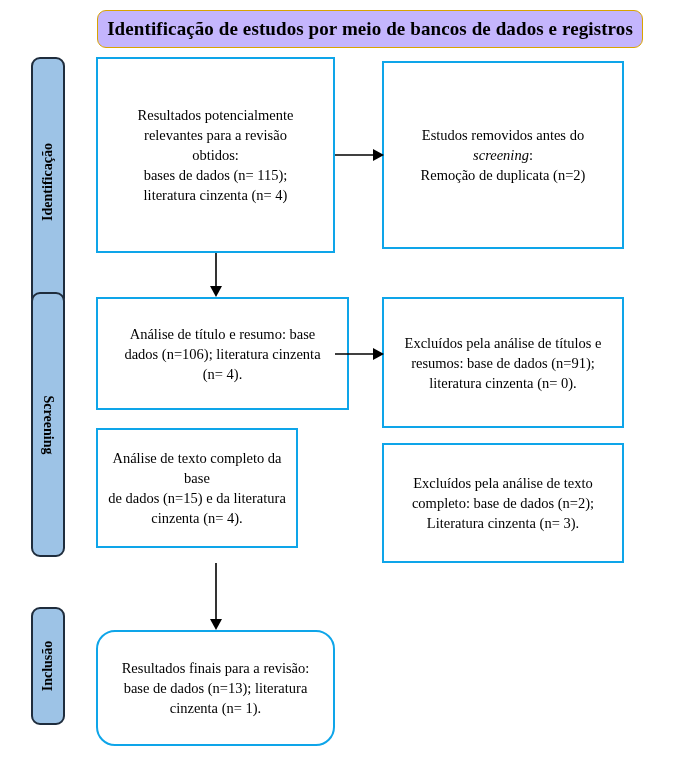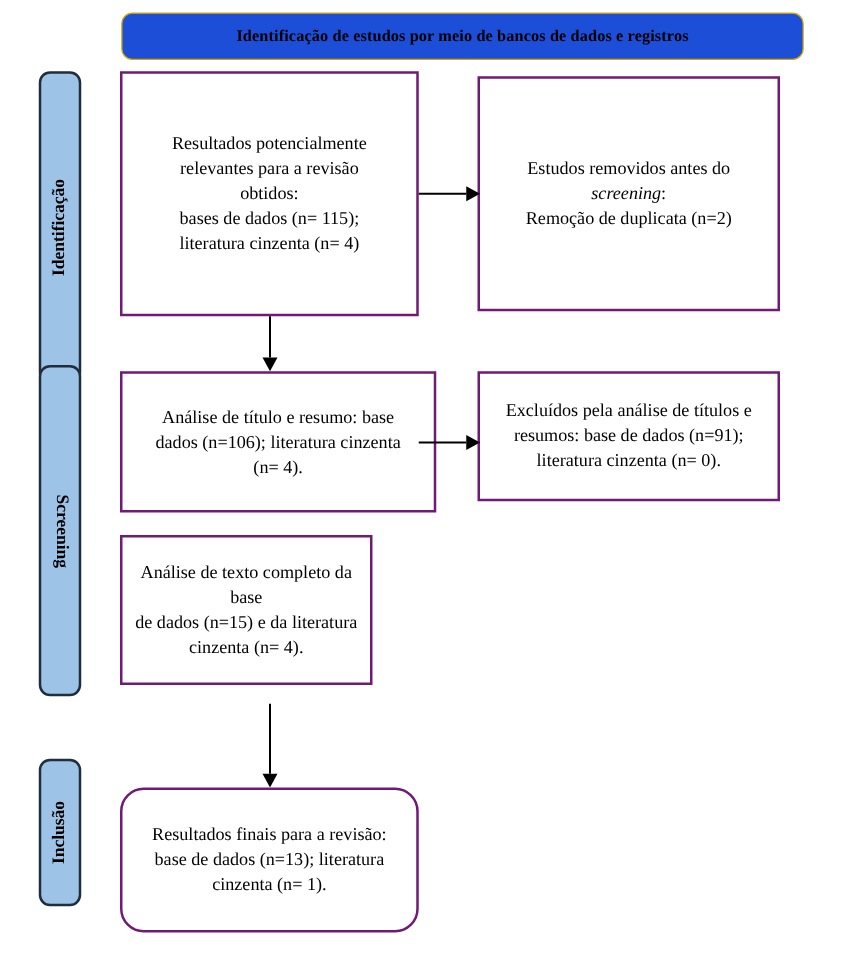--- a/index.html
+++ b/index.html
@@ -16,29 +16,29 @@
     width: 679px;
     height: 777px;
     background: #ffffff;
     overflow: hidden;
   }
 
   
   .banner {
     position: absolute;
     box-sizing: border-box;
-    background: #1d4ed8;
+    background: #c4b5fd;
     border: 1px solid #d9a400;
     border-radius: 9px;
     display: flex;
     align-items: center;
     justify-content: center;
     text-align: center;
     font-weight: bold;
-    font-size: 13px;
+    font-size: 19px;
     letter-spacing: 0.1px;
     color: #000;
   }
 
   
   .stage-bar {
     position: absolute;
     box-sizing: border-box;
     background: #9dc3e6;
     border: 2px solid #1f2d3d;
@@ -60,21 +60,21 @@
   }
   .stage-bar.rot-down .stage-label {
     transform: rotate(90deg);
   }
 
   
   .flow-box {
     position: absolute;
     box-sizing: border-box;
     background: #ffffff;
-    border: 2px solid #701a75;
+    border: 2px solid #0ea5e9;
     display: flex;
     align-items: center;
     justify-content: center;
     padding: 24px 10px;
   }
   .flow-box .box-text {
     text-align: center;
     font-size: 14.5px;
     line-height: 1.38;
     white-space: pre-line;
@@ -139,39 +139,44 @@
       <polygon points="4,33 16,33 10,44" fill="#000"></polygon>
     </svg>
   </div>
 
   <div class="flow-box" style="left:96px; top:297px; width:253px; height:113px;">
     <span class="box-text">Análise de título e resumo: base
 dados (n=106); literatura cinzenta
 (n= 4).</span>
   </div>
 
-  <div class="flow-box" style="left:382px; top:297px; width:242px; height:104px;">
+  <div class="flow-box" style="left:382px; top:297px; width:242px; height:131px;">
     <span class="box-text">Excluídos pela análise de títulos e
 resumos: base de dados (n=91);
 literatura cinzenta (n= 0).</span>
   </div>
 
   <div class="connector" style="left:335px; top:344px; width:50px; height:20px;">
     <svg width="50" height="20" viewBox="0 0 50 20">
       <line x1="0" y1="10" x2="38" y2="10" stroke="#000" stroke-width="1.6"></line>
       <polygon points="38,4 49,10 38,16" fill="#000"></polygon>
     </svg>
   </div>
 
   <div class="flow-box" style="left:96px; top:428px; width:202px; height:120px;align-items:center;">
     <span class="box-text">Análise de texto completo da base
 de dados (n=15) e da literatura
 cinzenta (n= 4).</span>
   </div>
 
+  <div class="flow-box" style="left:382px; top:443px; width:242px; height:120px;">
+    <span class="box-text">Excluídos pela análise de texto
+completo: base de dados (n=2);
+Literatura cinzenta (n= 3).</span>
+  </div>
 
   <div class="connector" style="left:206px; top:563px; width:20px; height:68px;">
     <svg width="20" height="68" viewBox="0 0 20 68">
       <line x1="10" y1="0" x2="10" y2="56" stroke="#000" stroke-width="1.6"></line>
       <polygon points="4,56 16,56 10,67" fill="#000"></polygon>
     </svg>
   </div>
 
   <div class="flow-box" style="left:96px; top:630px; width:239px; height:116px;border-radius:19px;">
     <span class="box-text">Resultados finais para a revisão:

